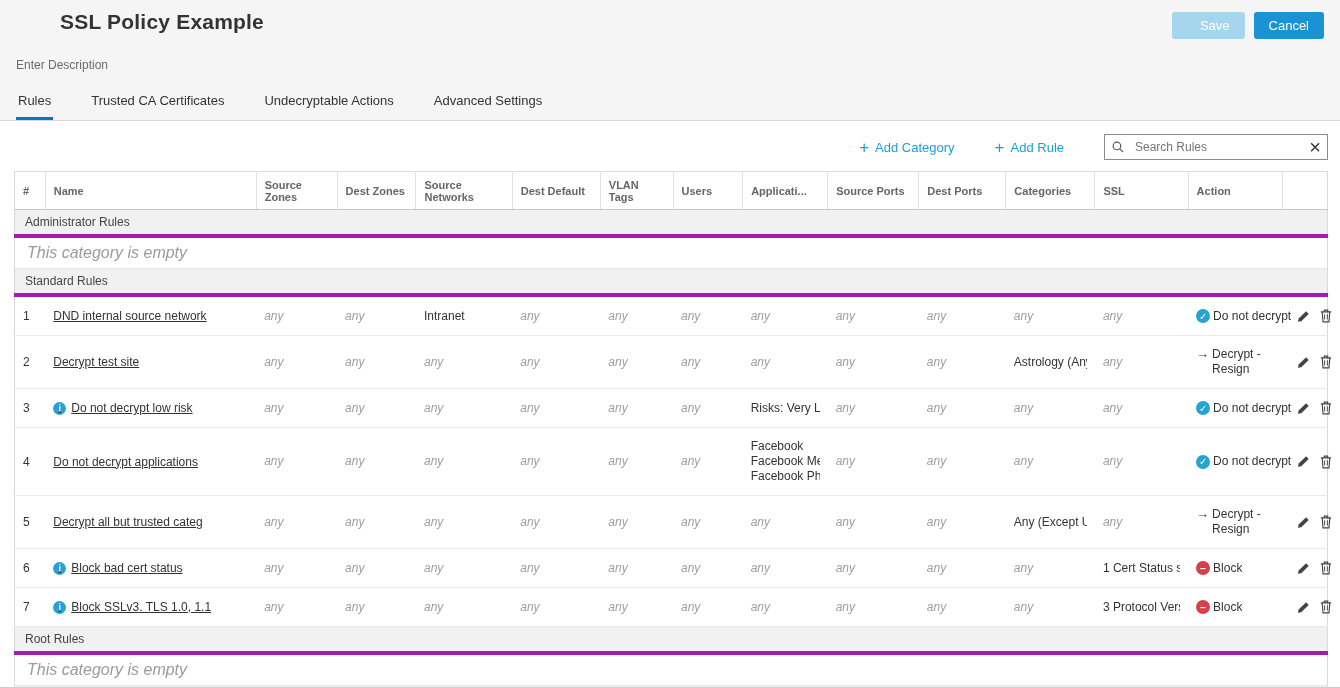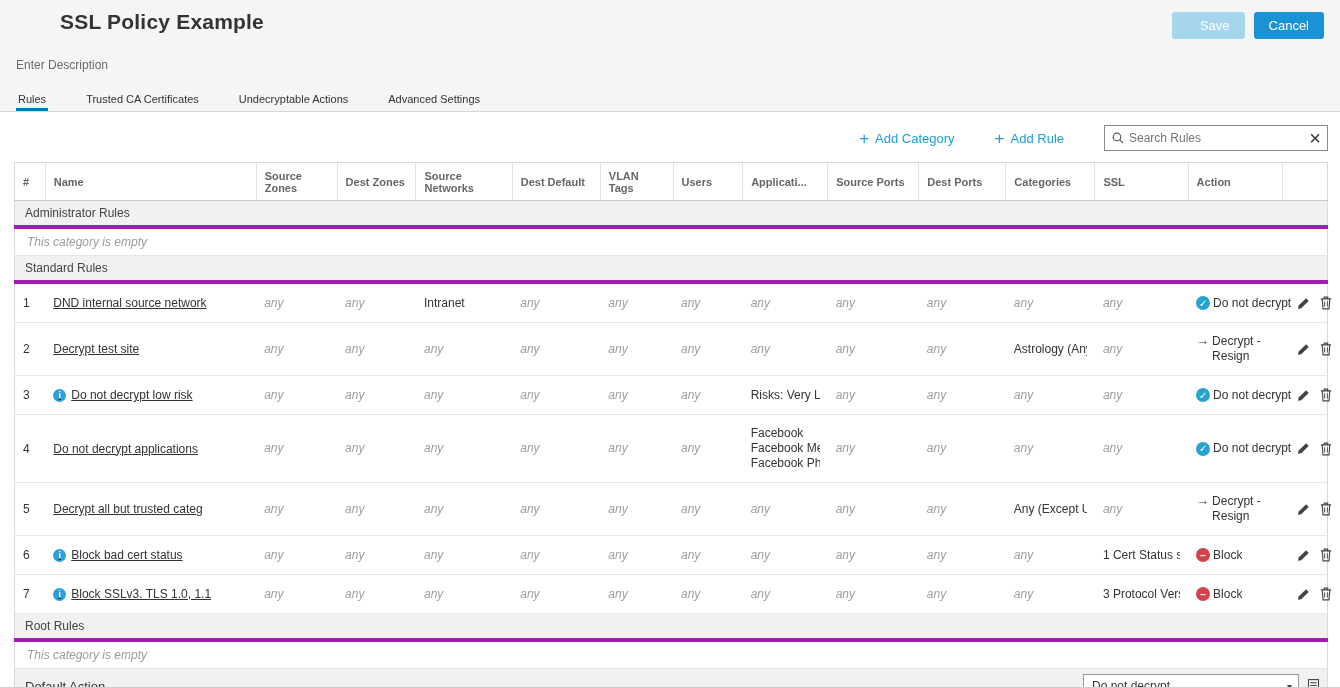--- a/index.html
+++ b/index.html
@@ -15,47 +15,47 @@
   .title-row { display: flex; justify-content: space-between; align-items: flex-start; }
   .page-title { font-size: 21px; font-weight: bold; color: #333; letter-spacing: .2px; margin-left: 44px; }
   .desc { font-size: 12px; color: #6b6b6b; margin-top: 19px; cursor: text; }
   .header-buttons { display: flex; gap: 9px; padding-right: 0px; margin-top: 2px; }
   .btn { border: none; border-radius: 3px; color: #fff; font-size: 13px; padding: 6px 15px;
          font-family: inherit; cursor: pointer; }
   .btn.save   { background: var(--save-button-bg, #a6d5ee); padding-left: 28px; }
   .btn.cancel { background: var(--cancel-button-bg, #1a93d5); text-align: right; }
 
   .tabs { display: flex; gap: 36px; margin-top: 14px; }
-  .tab { font-size: 11px; color: #333; padding: 7px 2px 3px 2px;
+  .tab { font-size: 13px; color: #333; padding: 7px 2px 9px 2px;
          border-bottom: 3px solid transparent; cursor: pointer; }
   .tab.active { border-bottom-color: var(--accent-blue, #0079be); }
 
   
   .toolbar { display: flex; align-items: center; justify-content: flex-end;
              gap: 40px; padding: 13px 12px 11px 14px; background: #fff; }
   .add-link { color: var(--link-blue, #1b9fda); font-size: 13px; display: inline-flex;
               align-items: center; gap: 6px; cursor: pointer; white-space: nowrap; }
   .add-link .plus { font-size: 17px; line-height: 13px; }
   .searchbox { display: flex; align-items: center; border: 1px solid #8c8c8c; background: #fff;
-               height: 26px; width: 224px; padding: 0 6px 0 7px; gap: 5px; }
+               height: 26px; width: 224px; padding: 0 6px 0 7px; gap: 11px; }
   .searchbox input { border: none; outline: none; flex: 1; min-width: 0;
                      font-size: 12px; font-family: inherit; color: #333; background: transparent; }
   .clear-x { font-size: 20px; color: #333; line-height: 16px; cursor: pointer; }
 
   
   .content { padding: 0 12px 0 14px; }
   table { width: 100%; border-collapse: collapse; table-layout: fixed;
           border: 1px solid #d9d9d9; }
   th { font-size: 11px; color: #666; text-align: left; font-weight: bold;
        padding: 4px 8px; vertical-align: middle; height: 38px;
        border-right: 1px solid #e2e2e2; border-bottom: 1px solid #c9c9c9; background: #fff; }
   th:last-child { border-right: none; }
   tr.category-row td { background: #f1f1f1; font-size: 12px; color: #444;
        padding: 5px 10px; border-top: 1px solid #ddd; border-bottom: 4px solid #a21caf; }
-  tr.empty-row td { font-size: 12px; font-style: italic; color: #9b9b9b;
+  tr.empty-row td { font-size: 16px; font-style: italic; color: #9b9b9b;
        padding: 6px 12px; border-bottom: 1px solid #e6e6e6; }
   tr.rule-row td { font-size: 12px; padding: 11px 8px; border-bottom: 1px solid #e8e8e8;
        vertical-align: middle; color: #333; }
   td .line { overflow: hidden; white-space: nowrap; line-height: 15px; }
   .any { font-style: italic; color: #9e9e9e; }
   .name-line { display: flex; align-items: center; gap: 5px; overflow: hidden; white-space: nowrap; text-decoration: underline; }
   .info-icon { width: 13px; height: 13px; border-radius: 50%;
        background: var(--info-icon, #2a9fd8); color: #fff; font-size: 9px; font-weight: bold;
        display: inline-flex; align-items: center; justify-content: center; flex: 0 0 13px; }
 

